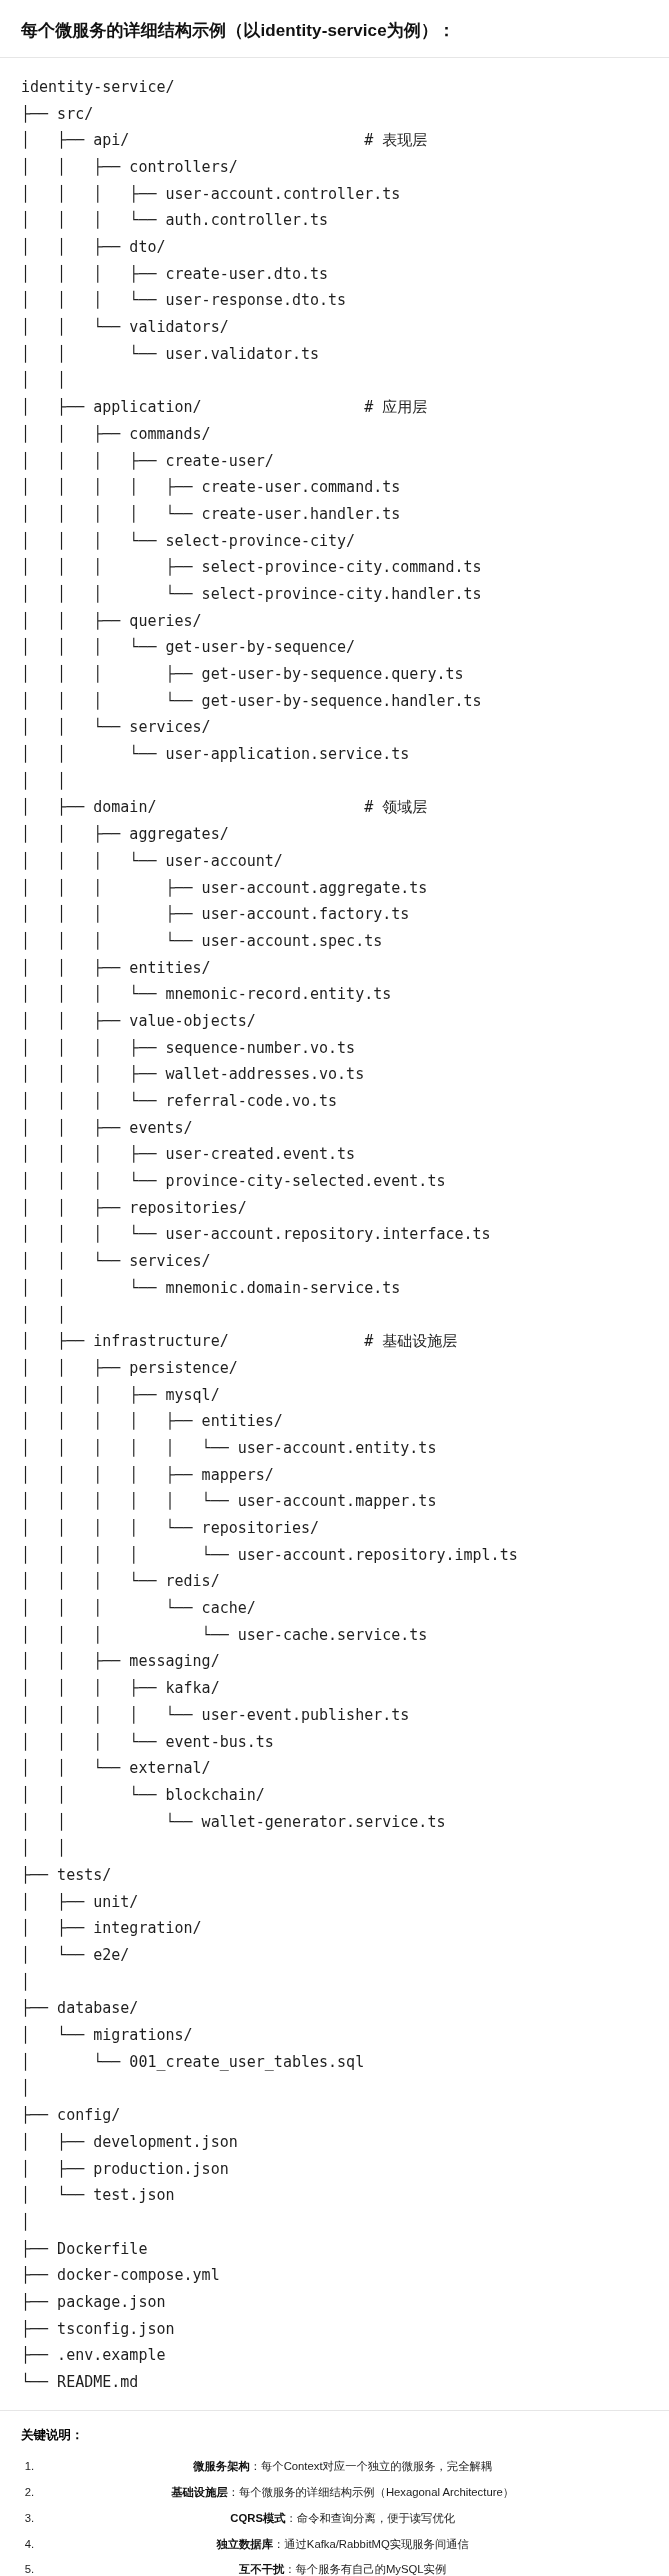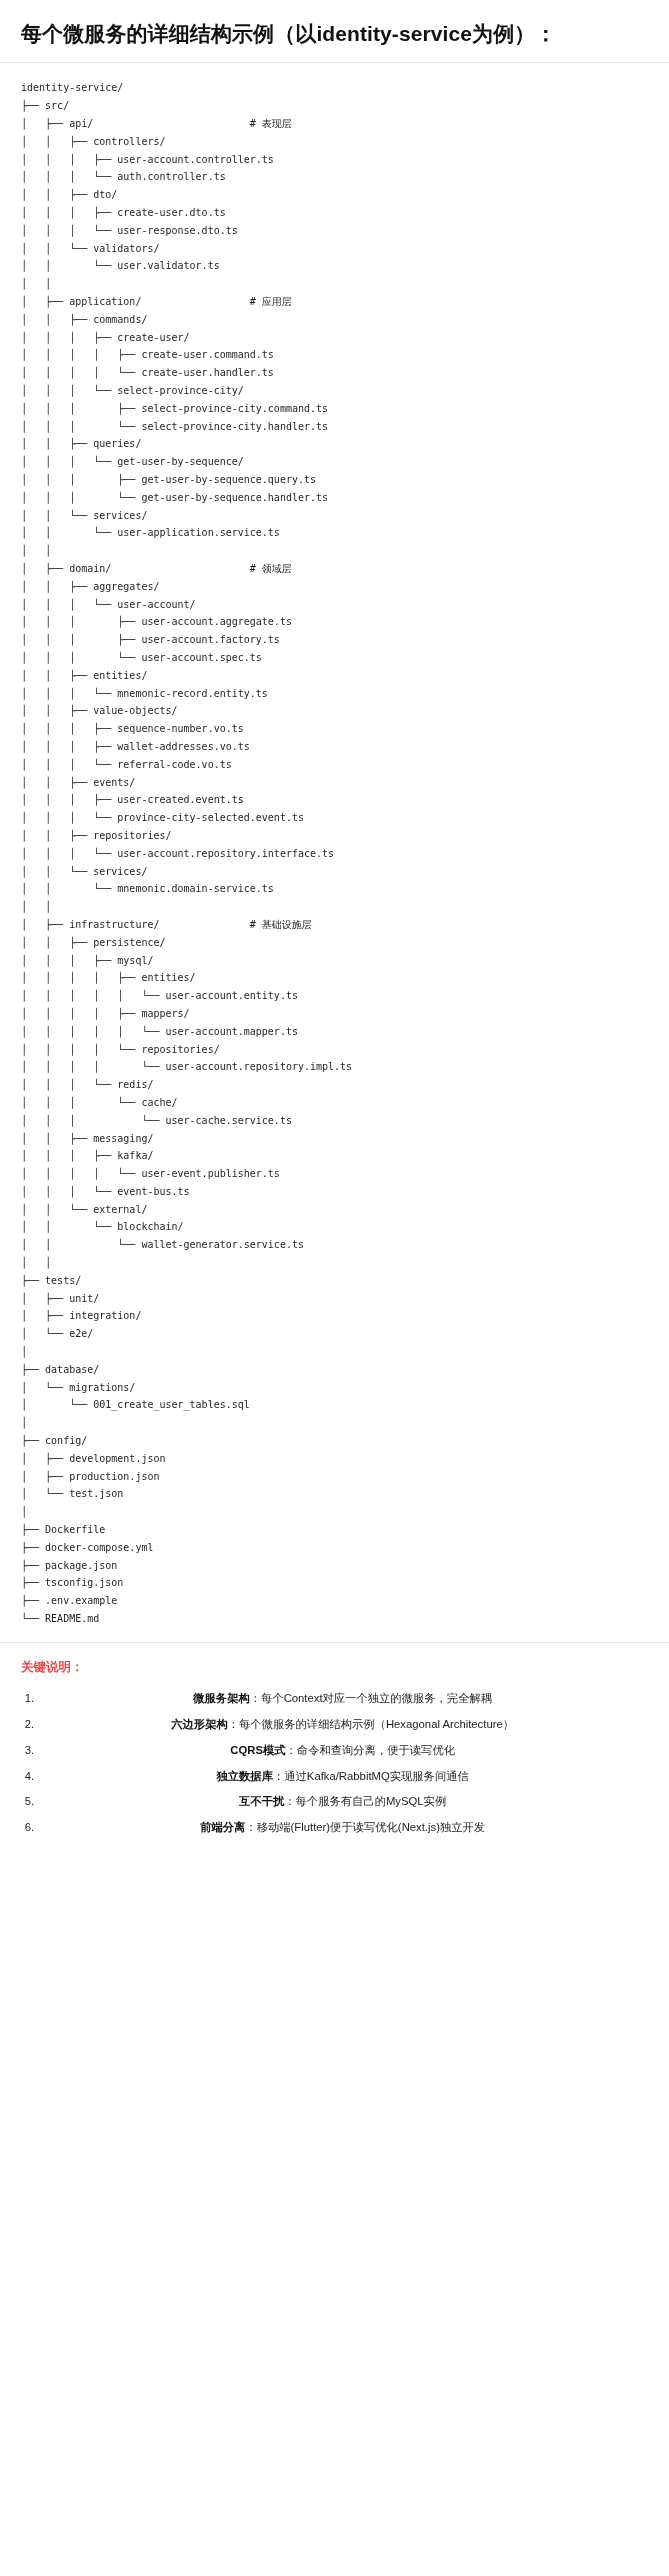--- a/index.html
+++ b/index.html
@@ -18,47 +18,47 @@
     background: #ffffff;
     position: relative;
     padding: 0;
   }
   .title-bar {
     padding: 19px 21px 13.8px 21px;
     border-bottom: 0.6px solid #e6e6e6;
   }
   .title-bar h1 {
     margin: 0;
-    font-size: 21px;
+    font-size: 17px;
     font-weight: bold;
     letter-spacing: 0.1px;
     color: #111111;
     line-height: 1.4;
   }
   .tree-wrap {
     padding: 16.3px 21px 13.8px 21px;
     border-bottom: 0.6px solid #e6e6e6;
   }
   pre.tree {
     margin: 0;
     font-family: "DejaVu Sans Mono", "Liberation Mono", monospace;
-    font-size: 10px;
+    font-size: 15px;
     line-height: 1.78;
     color: #1f1f1f;
     white-space: pre;
     letter-spacing: 0px;
     tab-size: 4;
   }
   .key-wrap {
     padding: 16.3px 21px 11.3px 21px;
   }
   .key-title {
     font-size: 12.5px;
     font-weight: bold;
-    color: #ef4444;
+    color: #000000;
     margin: 0 0 11.3px 0;
   }
   ol.key-list {
     margin: 0;
     padding: 0 0 0 16.3px;
     list-style: decimal;
     text-align: center;
   }
   ol.key-list li {
     font-size: 11.3px;
@@ -175,21 +175,21 @@
 ├── package.json
 ├── tsconfig.json
 ├── .env.example
 └── README.md</pre>
   </div>
 
   <div class="key-wrap">
     <p class="key-title">关键说明：</p>
     <ol class="key-list">
       <li><span class="kterm">微服务架构</span>：<span>每个Context对应一个独立的微服务，完全解耦</span></li>
-      <li><span class="kterm">六边形架构</span>：<span>每个微服务的详细结构示例（Hexagonal Architecture）</span></li>
+      <li><span class="kterm">基础设施层</span>：<span>每个微服务的详细结构示例（Hexagonal Architecture）</span></li>
       <li><span class="kterm">CQRS模式</span>：<span>命令和查询分离，便于读写优化</span></li>
       <li><span class="kterm">独立数据库</span>：<span>通过Kafka/RabbitMQ实现服务间通信</span></li>
       <li><span class="kterm">互不干扰</span>：<span>每个服务有自己的MySQL实例</span></li>
       <li><span class="kterm">前端分离</span>：<span>移动端(Flutter)便于读写优化(Next.js)独立开发</span></li>
     </ol>
   </div>
 
 
 </div>
 

